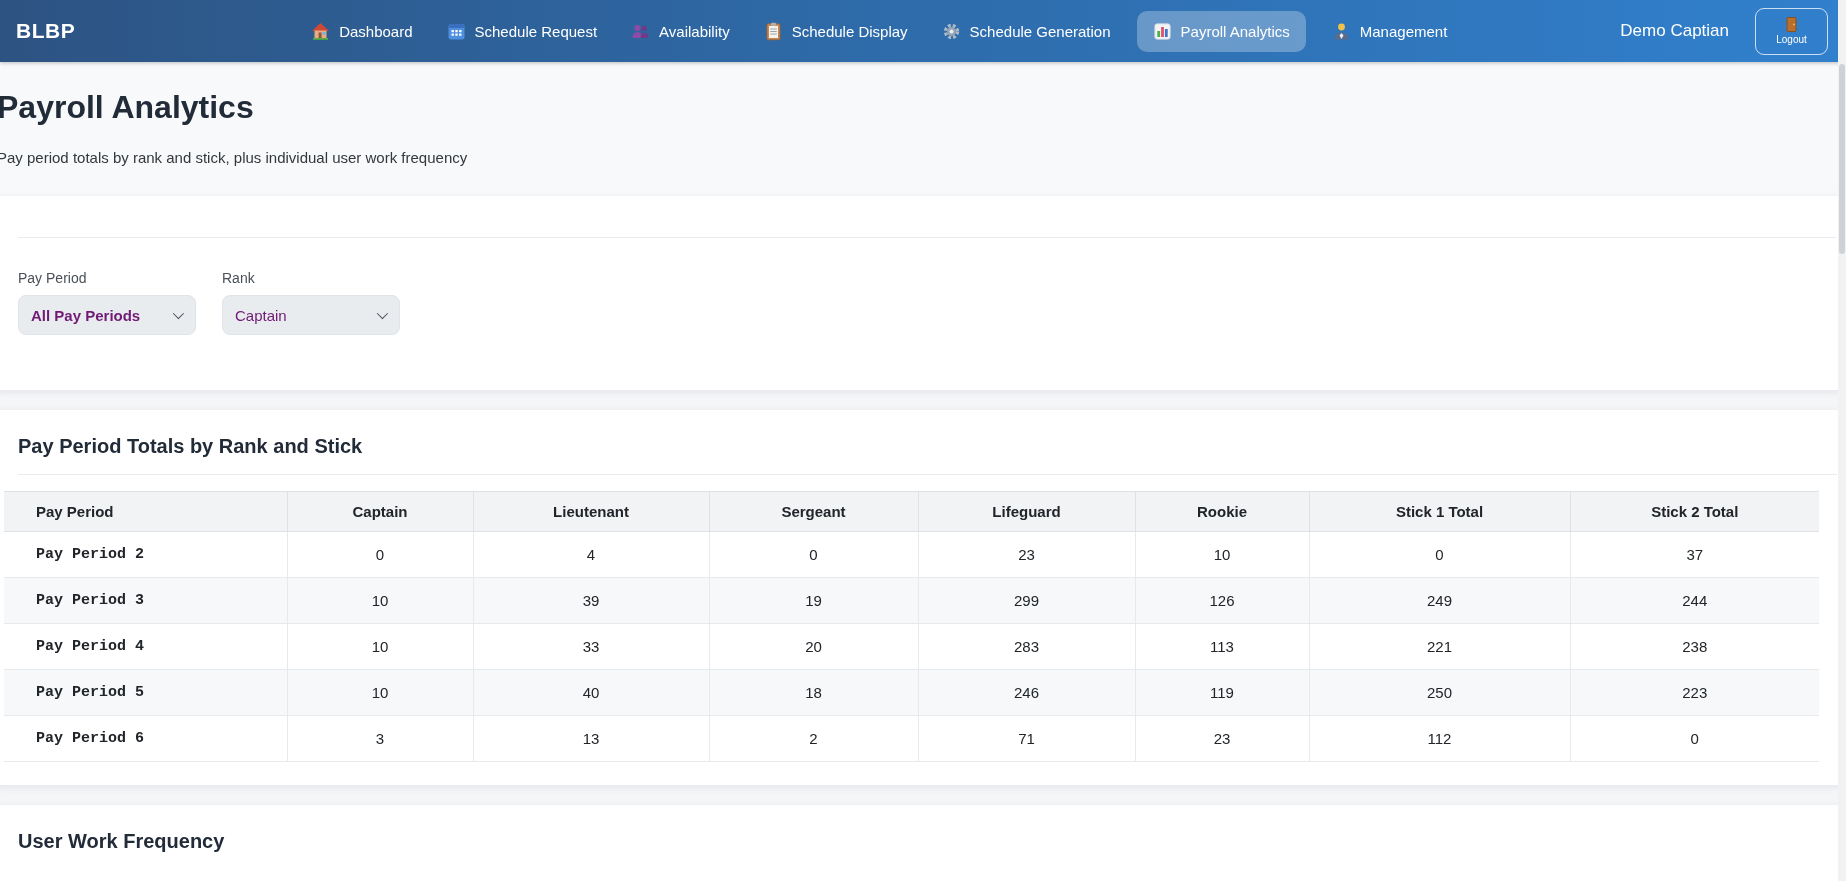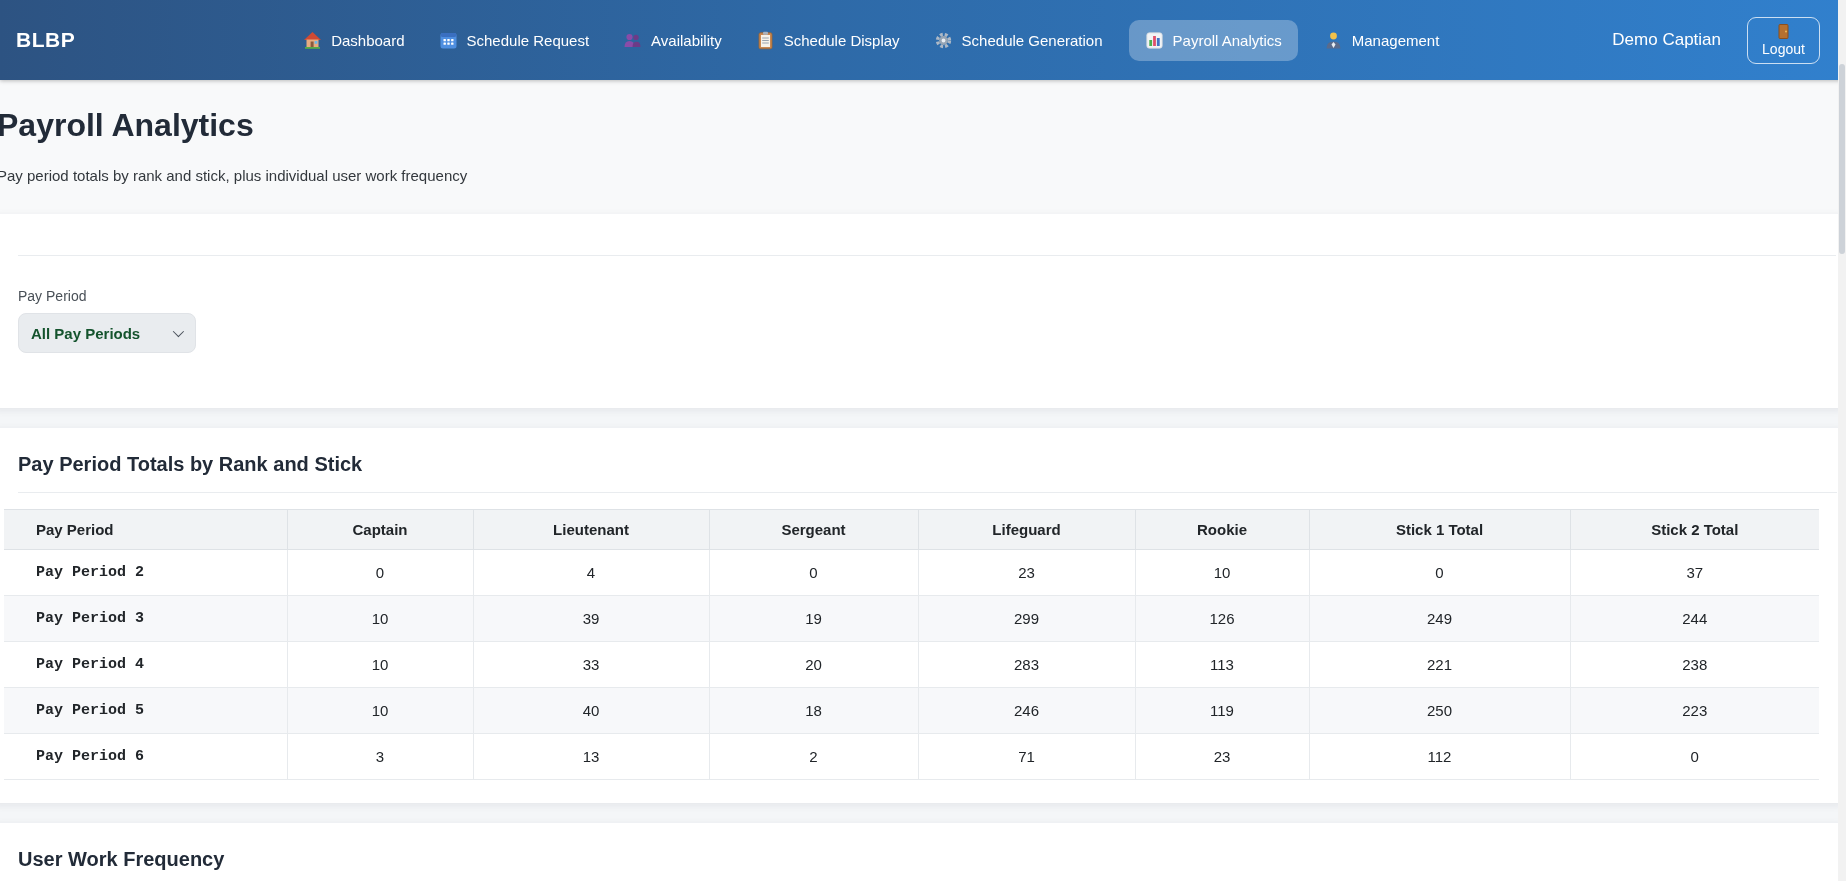--- a/index.html
+++ b/index.html
@@ -6,21 +6,21 @@
   html,body { width: 1846px; height: 881px; overflow: hidden; }
   body {
     font-family: "Liberation Sans", "DejaVu Sans", sans-serif;
     background: #f4f6f8;
     color: #212529;
     position: relative;
   }
 
   
   .topnav {
-    height: 80px;
+    height: 62px;
     background: linear-gradient(90deg, #2d5382 0%, #2e6aa8 45%, #3180cd 100%);
     display: flex;
     align-items: center;
     padding: 0 14px 0 16px;
     box-shadow: 0 1px 4px rgba(0,0,0,.25);
     position: relative;
     z-index: 5;
   }
   .brand {
     color: #fff;
@@ -36,26 +36,26 @@
     color: #fff; font-size: 15px;
     padding: 10px 8px; border-radius: 10px;
     cursor: pointer; white-space: nowrap;
   }
   .nav-item.active { background: rgba(255,255,255,.28); padding: 11px 16px; }
   .icon { display: inline-flex; width: 19px; height: 19px; flex: 0 0 auto; }
   .icon svg { width: 100%; height: 100%; }
 
   .nav-user { color: #fff; font-size: 17px; margin-left: 165px; white-space: nowrap; }
   .logout-btn {
-    margin-left: 26px; margin-right: 12px;
+    margin-left: 26px; margin-right: 4px;
     width: 73px; height: 47px;
     border: 1px solid rgba(255,255,255,.75);
     border-radius: 9px;
     background: transparent;
-    color: #fff; font-size: 14px;
+    color: #fff; font-size: 10px;
     display: flex; flex-direction: column; align-items: center; justify-content: center;
     gap: 2px; cursor: pointer;
     font-family: "Liberation Sans", sans-serif;
   }
   .logout-btn .icon { width: 12px; height: 15px; }
 
   
   .page-head { background: #f8f9fa; padding: 26px 0 30px 0; }
   .page-title {
     font-size: 32px; font-weight: 700; color: #222b38;
@@ -84,21 +84,21 @@
   .filter-row { display: flex; gap: 26px; margin-top: 32px; }
   .filter-field { display: flex; flex-direction: column; }
   .filter-label { font-size: 14px; color: #495057; margin-bottom: 9px; }
   .select {
     width: 178px; height: 40px;
     background: #e9ecef;
     border: 1px solid #e0e3e7;
     border-radius: 8px;
     display: flex; align-items: center; justify-content: space-between;
     padding: 0 14px 0 12px;
-    font-size: 15px; color: #14532d;
+    font-size: 15px; color: #701a75;
     cursor: pointer;
   }
   .select.bold { font-weight: 700; }
   .chevron {
     width: 8px; height: 8px;
     border-right: 1.7px solid #49505a;
     border-bottom: 1.7px solid #49505a;
     transform: rotate(45deg) translateY(-2px);
     flex: 0 0 auto;
   }
@@ -239,20 +239,27 @@
   <p class="page-subtitle">Pay period totals by rank and stick, plus individual user work frequency</p>
 </div>
 
 <section class="card filters-card">
   <hr class="card-divider">
   <div class="filter-row" id="filter-row">
       <div class="filter-field">
         <div class="filter-label">Pay Period</div>
         <div class="select bold">
           <span>All Pay Periods</span>
+          <span class="chevron"></span>
+        </div>
+      </div>
+      <div class="filter-field">
+        <div class="filter-label">Rank</div>
+        <div class="select">
+          <span>Captain</span>
           <span class="chevron"></span>
         </div>
       </div>
     </div>
 </section>
 
 <div class="gap"></div>
 
 <section class="card table-card">
   <h2 class="card-heading">Pay Period Totals by Rank and Stick</h2>

